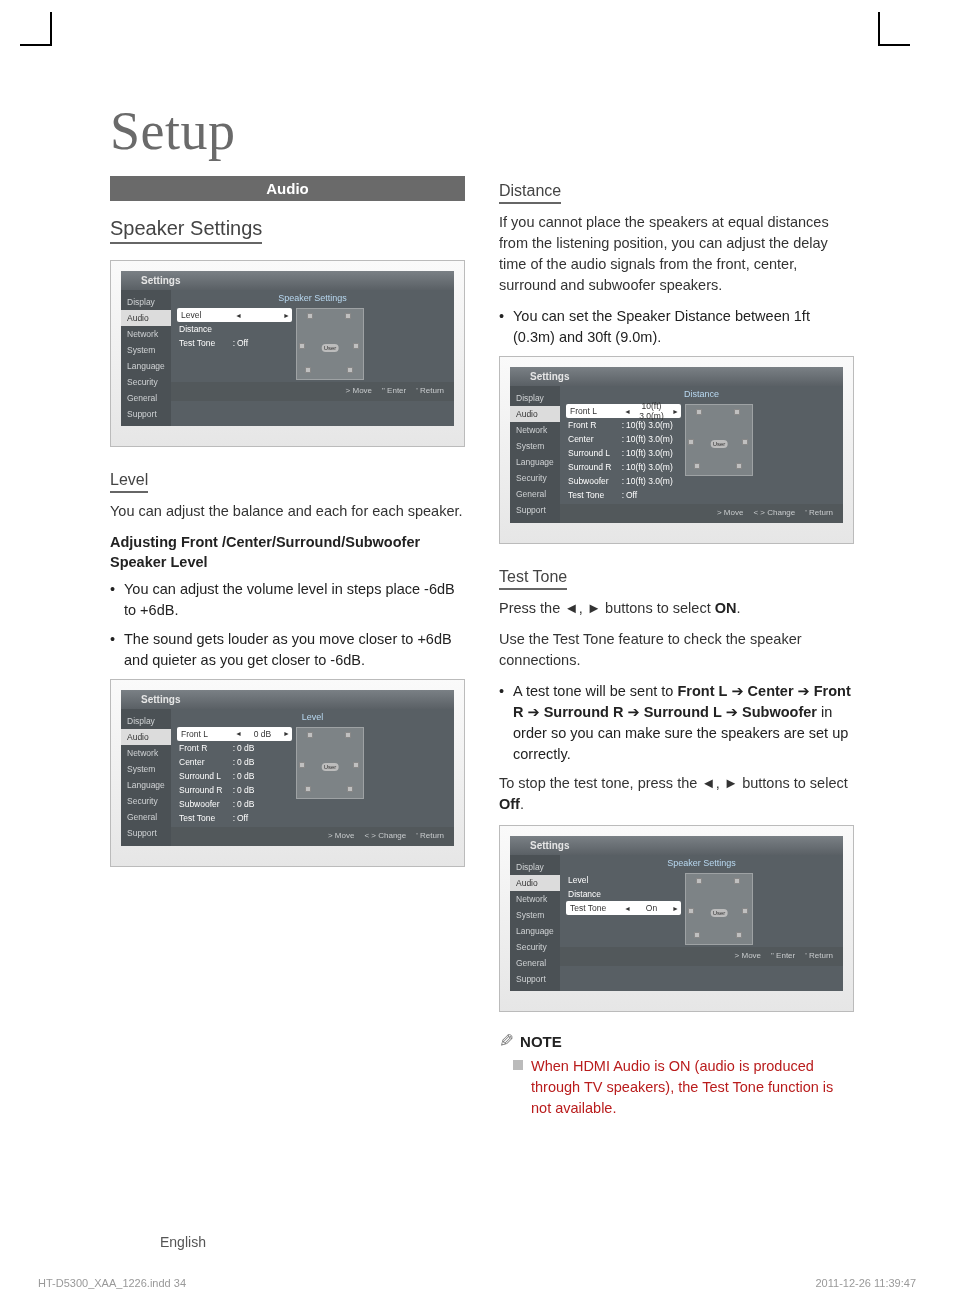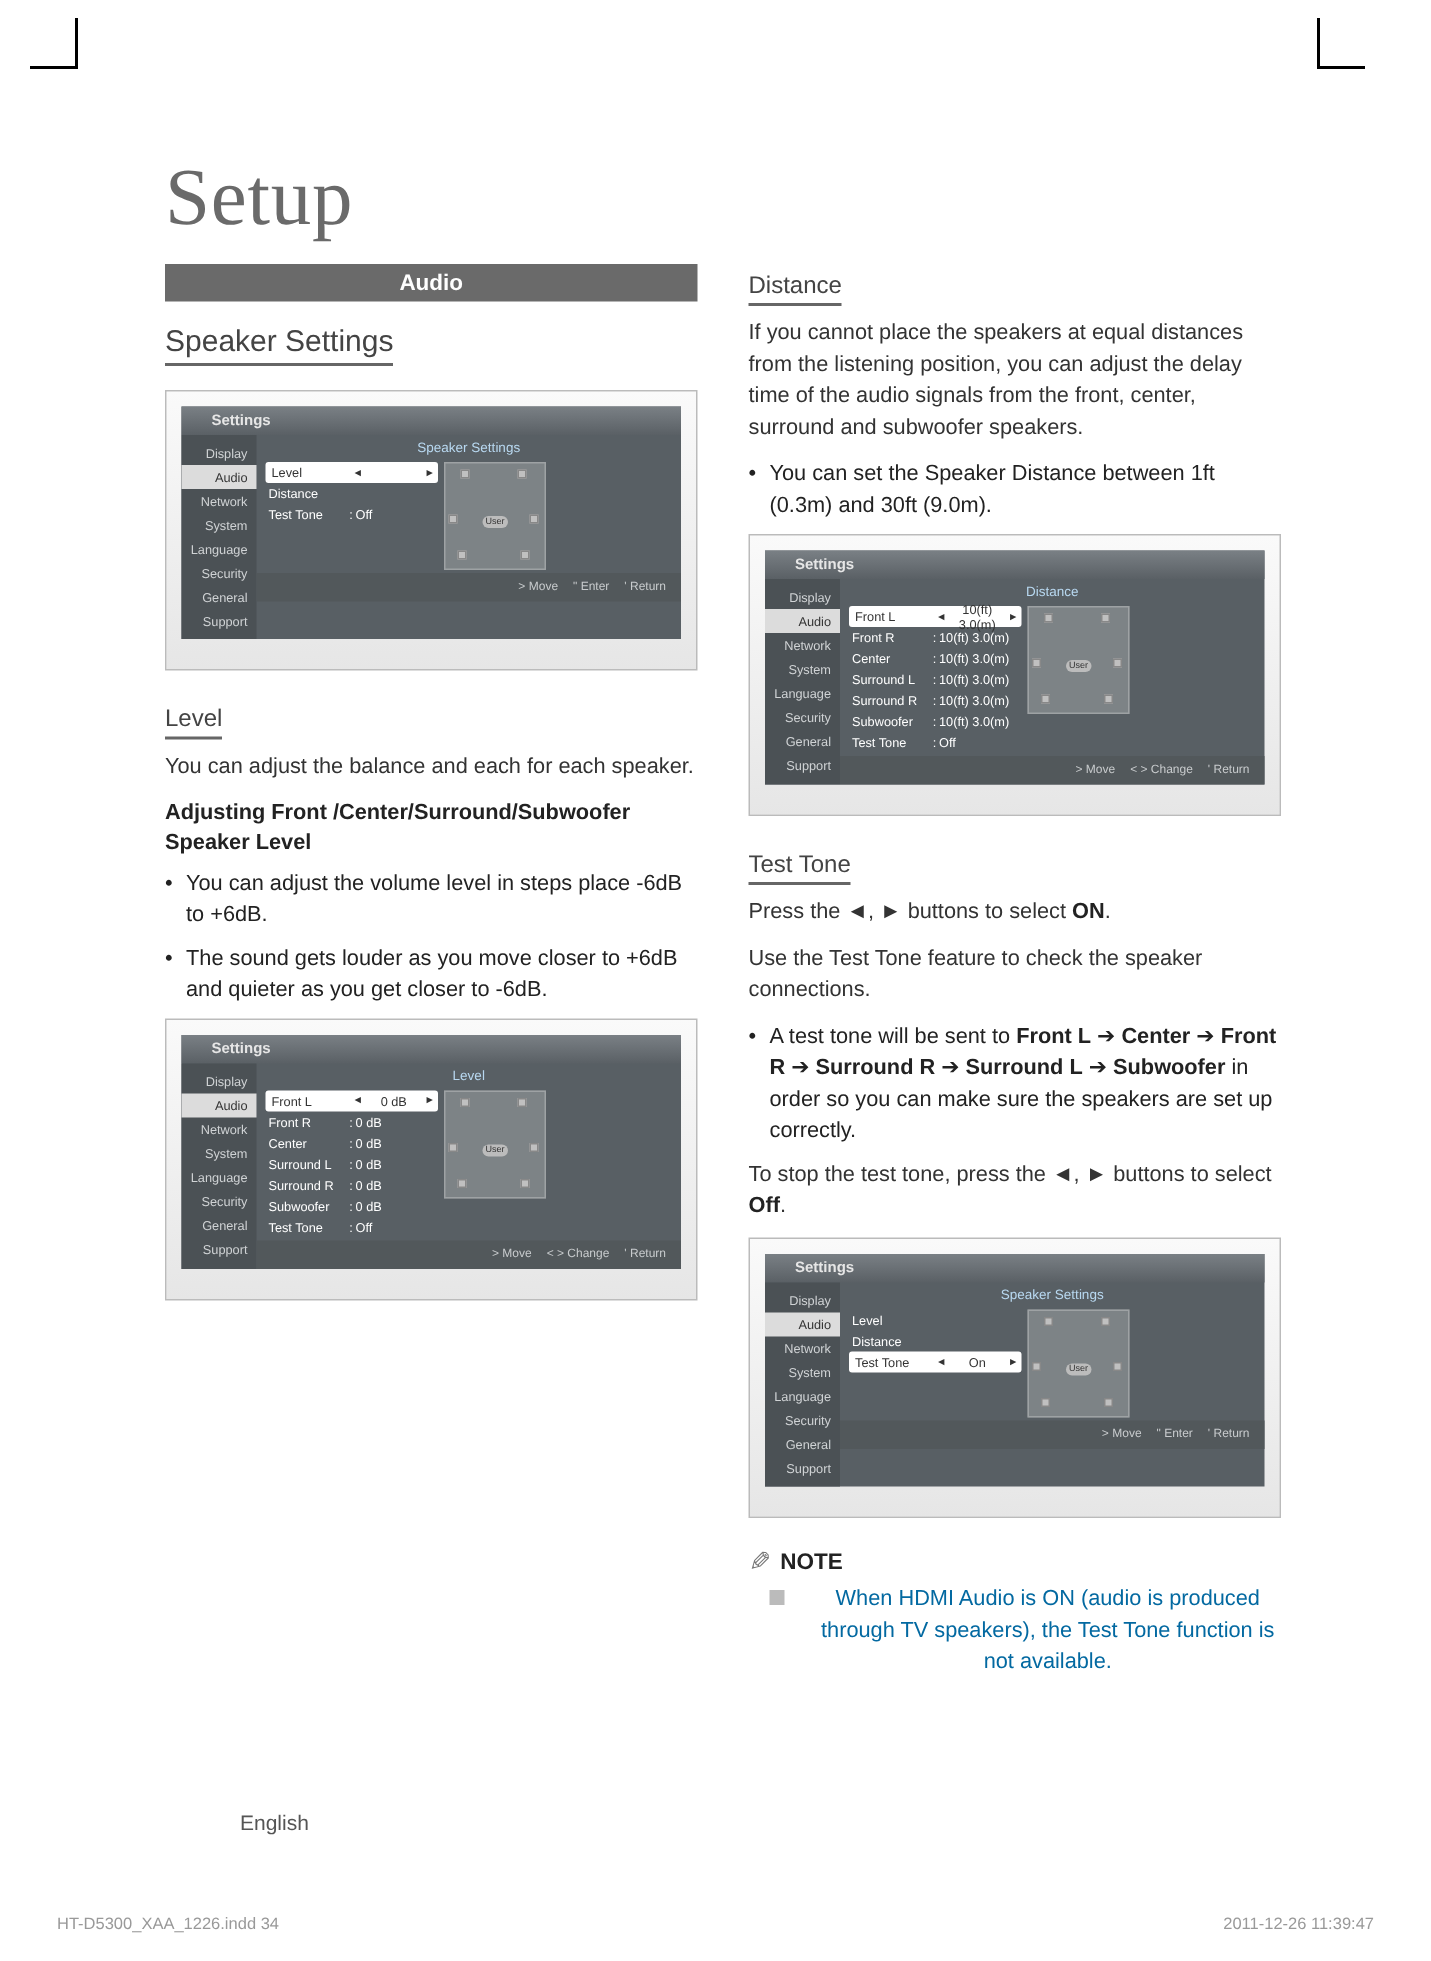--- a/index.html
+++ b/index.html
@@ -20,48 +20,48 @@
   .banner { background: #6a6a6a; color: #fff; font-weight: bold; font-size: 15px; padding: 4px 0; text-align: center; margin-bottom: 16px; }
   .section-title { font-size: 20px; color: #444; border-bottom: 2px solid #666; display: inline-block; padding-bottom: 2px; margin-bottom: 10px; }
   .section-title-small { font-size: 16px; color: #444; border-bottom: 2px solid #666; display: inline-block; padding-bottom: 2px; margin-top: 6px; margin-bottom: 8px; }
 
   .para { font-size: 14.5px; line-height: 1.45; color: #333; margin-bottom: 10px; }
   .para-bold { font-weight: bold; font-size: 14.5px; line-height: 1.4; margin-bottom: 6px; }
   .bullet { display: flex; font-size: 14.5px; line-height: 1.45; margin-bottom: 8px; }
   .bullet .dot { width: 14px; flex-shrink: 0; }
   .note-row { display: flex; align-items: center; gap: 6px; font-size: 15px; color: #555; margin-top: 18px; }
   .note-row .pencil { font-size: 18px; color: #777; transform: scaleX(-1); }
-  .note-bullet { display: flex; gap: 20px; font-size: 14.5px; line-height: 1.45; color: #0369a1; margin-left: 14px; margin-top: 4px; text-align: center; }
+  .note-bullet { display: flex; gap: 8px; font-size: 14.5px; line-height: 1.45; color: #b91c1c; margin-left: 14px; margin-top: 4px; }
   .note-bullet .sq { width: 10px; height: 10px; background: #bbb; margin-top: 4px; flex-shrink: 0; }
 
   
   .osd { border: 1px solid #bbb; background: linear-gradient(#fafafa, #e6e6e6); padding: 10px 10px 20px 10px; margin: 6px 0 18px 0; }
   .osd-inner { background: #585f64; color: #fff; font-size: 9px; }
   .osd-titlebar { background: linear-gradient(#7a8085, #5a6065); color: #e6e6e6; font-weight: bold; padding: 4px 20px; font-size: 10px; }
   .osd-body { display: flex; }
-  .osd-side { width: 50px; background: #4b5155; padding: 4px 0; text-align: right; }
+  .osd-side { width: 50px; background: #4b5155; padding: 4px 0; }
   .osd-side div { padding: 3px 6px; color: #d0d3d5; font-size: 8.5px; }
   .osd-side div.active { background: #dcdcdc; color: #333; }
   .osd-main { flex: 1; position: relative; }
   .osd-main-title { text-align: center; color: #b8d8f0; font-size: 9px; padding: 3px 0; }
   .osd-main-body { display: flex; padding: 2px 6px 2px 6px; }
   .osd-list { width: 115px; }
   .osd-row { display: flex; align-items: center; height: 14px; }
   .osd-row.sel { background: #fff; color: #333; border-radius: 2px; padding: 0 2px; }
   .osd-row .lbl { flex: 1; font-size: 8.5px; padding-left: 2px; }
   .osd-row .col2 { width: 6px; text-align: center; font-size: 8.5px; }
   .osd-row .val { width: 55px; font-size: 8.5px; display: flex; align-items: center; gap: 2px; justify-content: flex-start; }
   .osd-row .tri { font-size: 7px; color: inherit; }
   .osd-diagram { width: 68px; height: 72px; background: #7d8386; border: 1px solid #9ea2a4; margin-left: 4px; position: relative; }
   .osd-diagram .spk { position: absolute; width: 6px; height: 6px; background: #c0c0c0; border: 1px solid #888; }
   .osd-diagram .user { position: absolute; left: 50%; top: 56%; transform: translate(-50%,-50%); font-size: 6px; background: #bcbcbc; color: #333; padding: 1px 2px; border-radius: 6px; }
   .osd-foot { text-align: right; padding: 4px 10px 6px 0; font-size: 8px; color: #c8cbcd; background: #52585b; }
   .osd-foot span { margin-left: 10px; }
 
-  .footer { position: absolute; bottom: 84px; left: 0; right: 0; display: flex; justify-content: space-between; padding: 0 100px; font-size: 14px; color: #555; }
+  .footer { position: absolute; bottom: 57px; left: 0; right: 0; display: flex; justify-content: space-between; padding: 0 100px; font-size: 14px; color: #555; }
   .indd { position: absolute; bottom: 18px; left: 0; right: 0; display: flex; justify-content: space-between; padding: 0 38px; font-size: 11px; color: #999; }
 
   b { font-weight: bold; color: #222; }
   .glyph { font-family: "Segoe UI Symbol", Arial, sans-serif; }
 </style>
 </head>
 <body>
 
 <div class="page">
   <div class="crop-marks">

